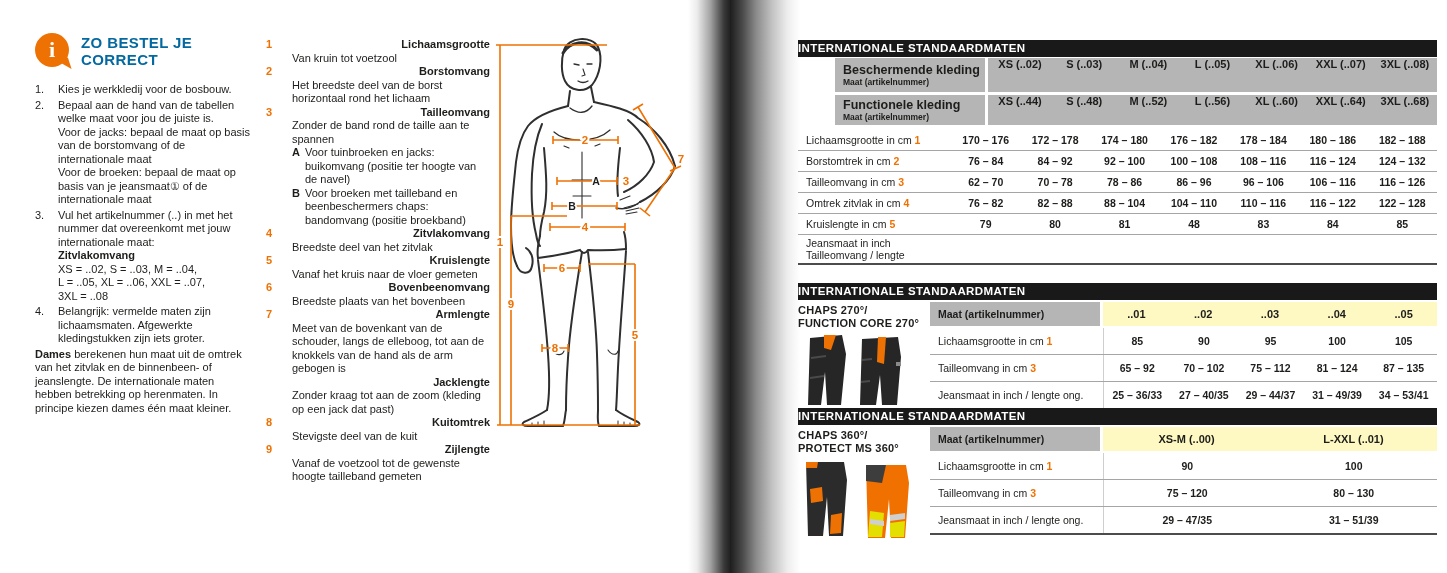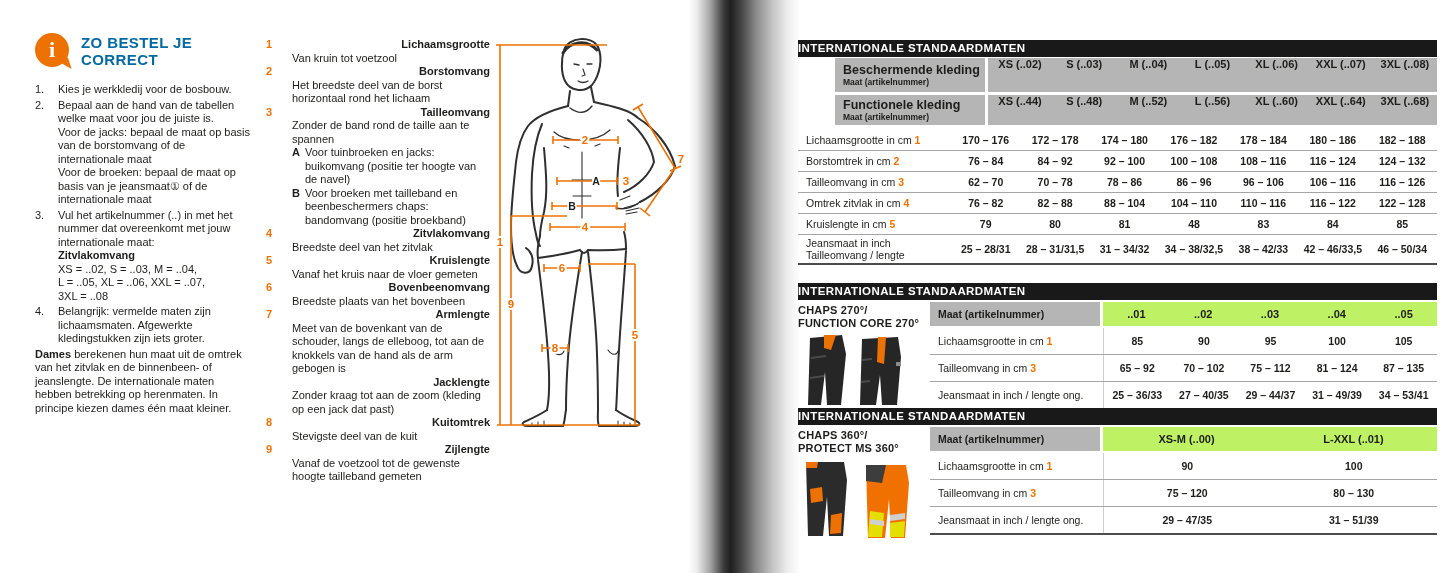--- a/index.html
+++ b/index.html
@@ -69,21 +69,21 @@
   .small-tbl{position:absolute;left:0;right:0;}
   .tbl2{top:243px;} .tbl3{top:368px;}
   .st-body{display:flex;}
   .prod{width:132px;flex:0 0 132px;}
   .prod-name{font-weight:800;font-size:11px;line-height:1.15;white-space:pre-line;
      margin-top:4px;letter-spacing:.2px;}
   .grid{flex:1;}
   .st-head{display:flex;align-items:center;margin-top:2px;}
   .st-head-label{width:170px;background:#b5b5b5;padding:5px 0 5px 8px;box-sizing:border-box;
      font-size:10.5px;font-weight:bold;margin-right:3px;height:24px;display:flex;align-items:center;}
-  .st-head-cells{flex:1;background:#bef264;display:flex;align-self:stretch;align-items:center;}
+  .st-head-cells{flex:1;background:#fef9c3;display:flex;align-self:stretch;align-items:center;}
   .grid .t-row{min-height:26px;}
   .grid .row-label{width:173px;}
   .grid .val-cells{border-left:1px solid #cfcfcf;}
 </style>
 </head>
 <body>
 
 <div class="left-col">
   <div class="hdr">
     <span class="info-bubble">
@@ -369,29 +369,20 @@
             <span class="val-cell">81</span>
             <span class="val-cell">48</span>
             <span class="val-cell">83</span>
             <span class="val-cell">84</span>
             <span class="val-cell">85</span>
           </span>
         </div>
         <div class="t-row tall">
           <span class="row-label"><span>Jeansmaat in inch
 Tailleomvang / lengte</span></span>
-          <span class="val-cells">
-            <span class="val-cell">25 – 28/31</span>
-            <span class="val-cell">28 – 31/31,5</span>
-            <span class="val-cell">31 – 34/32</span>
-            <span class="val-cell">34 – 38/32,5</span>
-            <span class="val-cell">38 – 42/33</span>
-            <span class="val-cell">42 – 46/33,5</span>
-            <span class="val-cell">46 – 50/34</span>
-          </span>
         </div>
       </div>
   </div>
 
   <div class="small-tbl tbl2">
     <div class="std-bar">INTERNATIONALE STANDAARDMATEN</div>
     <div class="st-body">
       <div class="prod">
         <div class="prod-name">CHAPS 270°/
 FUNCTION CORE 270°</div>

